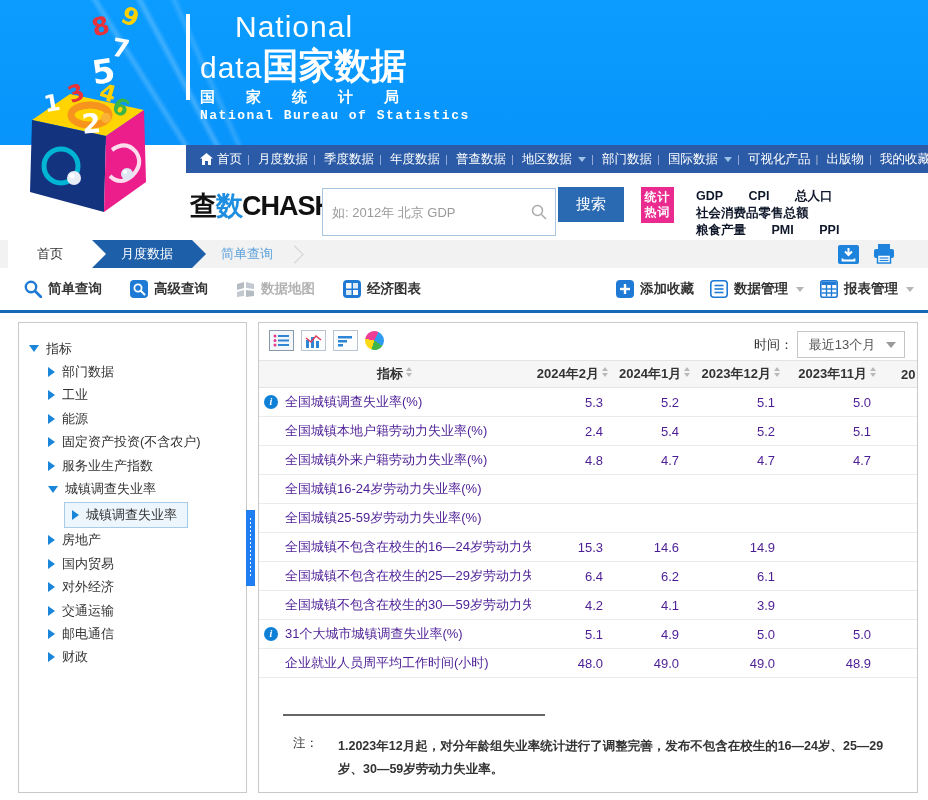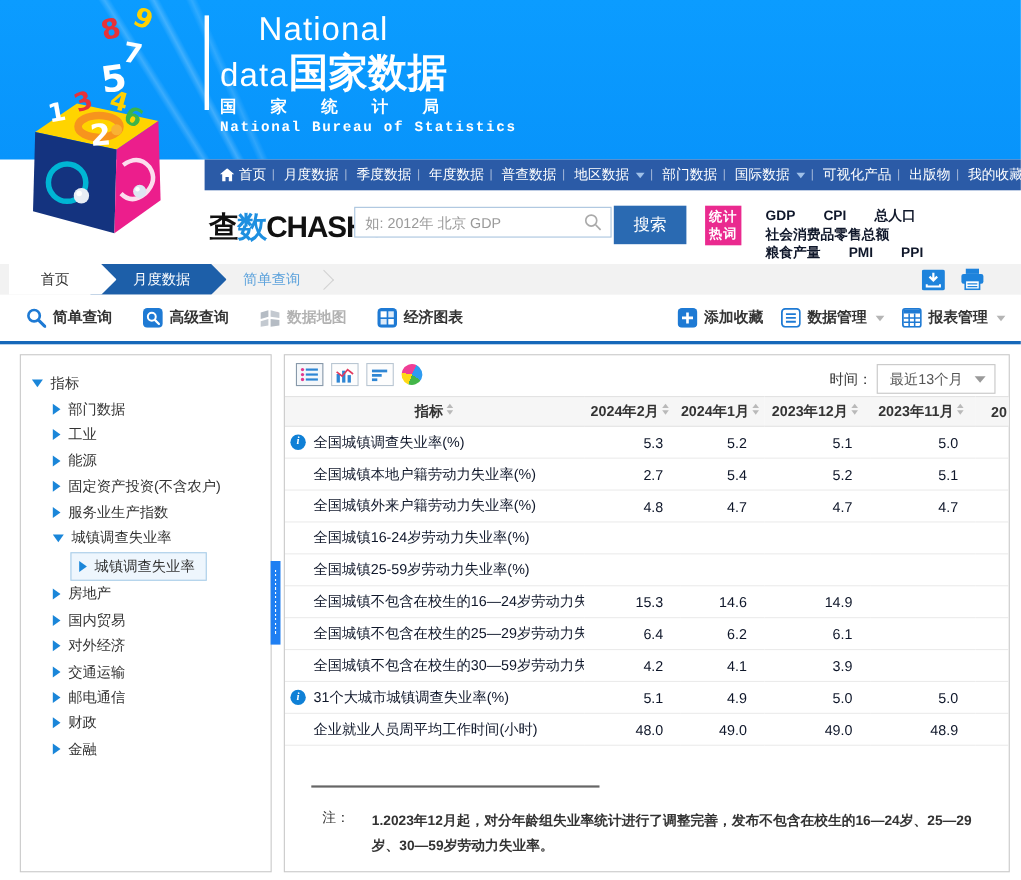--- a/index.html
+++ b/index.html
@@ -34,21 +34,21 @@
     padding:0 8px; text-decoration:none; white-space:nowrap; cursor:pointer; }
   .navitem + .navitem { position:relative; }
   .navitem + .navitem::before { content:"|"; position:absolute; left:-3px; color:rgba(255,255,255,.55); font-size:11px; }
   .nav-caret { width:0; height:0; border-left:4px solid transparent; border-right:4px solid transparent;
     border-top:5px solid #9fc0e8; margin-left:2px; }
 
   
   .brand { position:absolute; left:190px; top:188px; font-weight:bold; font-size:27px;
     letter-spacing:-1px; white-space:nowrap; }
   .brand .b-black { color:#111; } .brand .b-blue { color:#1e8fe0; }
-  .search-box { position:absolute; left:322px; top:188px; width:234px; height:28px;
+  .search-box { position:absolute; left:322px; top:188px; width:234px; height:48px;
     border:1px solid #a9c4de; background:#fff; display:flex; align-items:center; }
   .search-box input { flex:1; border:none; outline:none; font-size:13px; padding:0 6px 0 9px;
     color:#333; font-family:inherit; background:transparent; }
   .search-box input::placeholder { color:#9a9a9a; }
   .search-btn { position:absolute; left:558px; top:187px; width:66px; height:35px;
     background:#2a6ab2; color:#fff; font-size:15px; border:none; display:flex;
     align-items:center; justify-content:center; cursor:pointer; font-family:inherit; }
   .hot-tag { position:absolute; left:641px; top:187px; width:33px; height:36px; background:#ea2a8f;
     color:#fff; font-size:12px; font-weight:bold; display:flex; flex-direction:column;
     align-items:center; justify-content:center; line-height:15px; letter-spacing:1px; }
@@ -120,21 +120,21 @@
   table.data col.c3{width:96px;} table.data col.c4{width:96px;} table.data col.c5{width:72px;}
   table.data th { height:27px; background:#f6f6f6; border-top:1px solid #e3e3e3; border-bottom:1px solid #e3e3e3;
     font-size:13px; font-weight:bold; color:#333; white-space:nowrap; }
   table.data th.h-label { text-align:center; }
   table.data th.h-val { text-align:right; padding-right:10px; }
   table.data th.h-cut { text-align:left; padding-left:14px; }
   .sort { display:inline-block; width:7px; margin-left:3px; vertical-align:1px; }
   .sort i { display:block; width:0; height:0; border-left:3.5px solid transparent; border-right:3.5px solid transparent; }
   .sort i.up { border-bottom:4px solid #b9b9b9; margin-bottom:2px; }
   .sort i.dn { border-top:4px solid #b9b9b9; }
-  table.data td { height:29px; border-bottom:1px solid #ebebeb; font-size:13px; color:#0f172a; white-space:nowrap; }
+  table.data td { height:29px; border-bottom:1px solid #ebebeb; font-size:13px; color:#4c1d95; white-space:nowrap; }
   td.t-label { position:relative; padding-left:26px; overflow:hidden; }
   td.t-val { text-align:right; padding-right:16px; }
   .info { position:absolute; left:5px; top:50%; margin-top:-7px; width:14px; height:14px; border-radius:50%;
     background:#0f80d6; display:inline-block; }
   .info::before { content:"i"; position:absolute; left:0; top:0; width:14px; height:14px; color:#fff;
     font:italic bold 10px/14px "Liberation Serif",serif; text-align:center; }
 
   .note-line { position:absolute; left:24px; top:391px; width:262px; height:2px; background:#666; }
   .note { position:absolute; left:34px; top:412px; width:600px; display:flex; gap:20px;
     font-size:12.5px; color:#333; }
@@ -404,24 +404,20 @@
           <span>交通运输</span>
         </div>
       <div class="tree-row">
           <span class="tri-r"></span>
           <span>邮电通信</span>
         </div>
       <div class="tree-row">
           <span class="tri-r"></span>
           <span>财政</span>
         </div>
-      <div class="tree-row">
-          <span class="tri-r"></span>
-          <span>金融</span>
-        </div>
     </div>
   </div>
 </div>
 
 <div class="splitter"></div>
 
 <div class="main">
   <div class="viewbar">
     <div class="vb-box active">
       <svg width="17" height="13" viewBox="0 0 17 13">
@@ -482,21 +478,21 @@
       <tr>
         <td class="t-label"><span class="info"></span><span>全国城镇调查失业率(%)</span></td>
         <td class="t-val">5.3</td>
         <td class="t-val">5.2</td>
         <td class="t-val">5.1</td>
         <td class="t-val">5.0</td>
         <td class="t-val"></td>
       </tr>
       <tr>
         <td class="t-label"><span>全国城镇本地户籍劳动力失业率(%)</span></td>
-        <td class="t-val">2.7</td>
+        <td class="t-val">2.4</td>
         <td class="t-val">5.4</td>
         <td class="t-val">5.2</td>
         <td class="t-val">5.1</td>
         <td class="t-val"></td>
       </tr>
       <tr>
         <td class="t-label"><span>全国城镇外来户籍劳动力失业率(%)</span></td>
         <td class="t-val">4.8</td>
         <td class="t-val">4.7</td>
         <td class="t-val">4.7</td>

